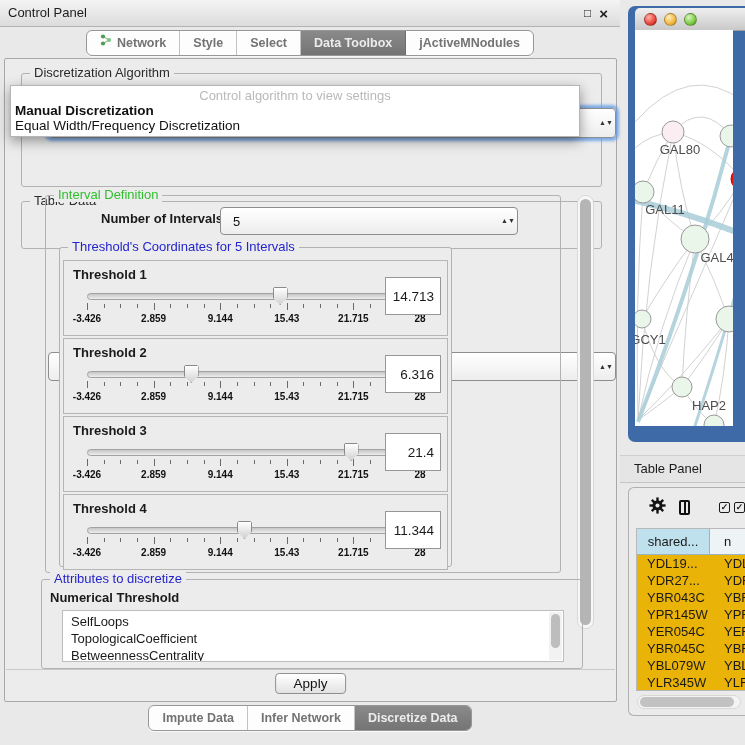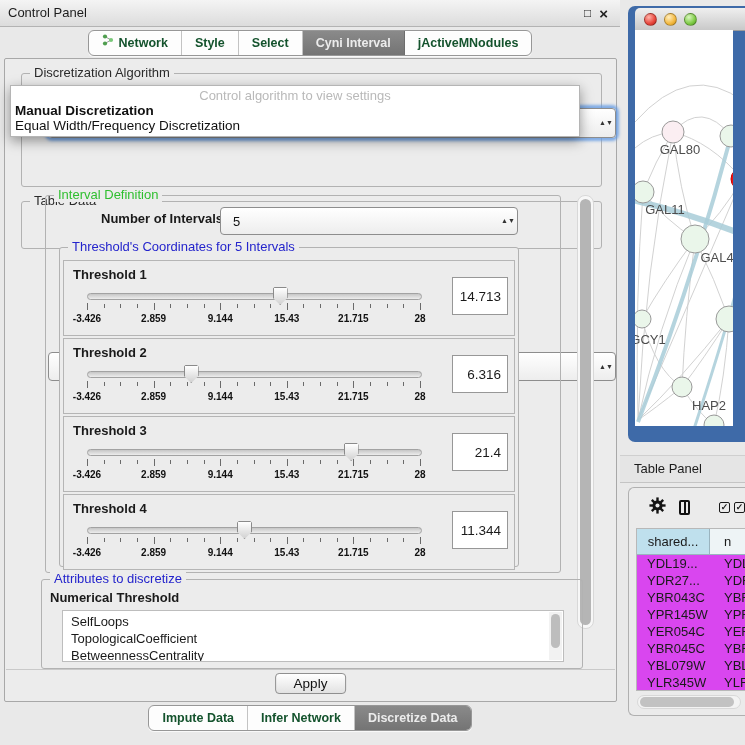--- a/index.html
+++ b/index.html
@@ -15,21 +15,21 @@
   .cp-winctl{position:absolute;right:12px;top:0;height:26px;display:flex;align-items:center;gap:8px;}
   .cp-winctl span{font-weight:bold;color:#222;cursor:default;}
   .ctl-min{font-size:12px;}
   .ctl-close{font-size:15px;}
 
   .tabbar{position:absolute;left:0;width:620px;display:flex;justify-content:center;}
   .tabbar.top{top:30px;}
   .tabbar.bottom{top:705px;}
   .tabgroup{display:flex;border:1px solid #979797;border-radius:6px;overflow:hidden;background:#fdfdfd;height:24px;
     box-shadow:0 1px 1px rgba(255,255,255,.8), inset 0 1px 0 #fff;}
-  .tab{padding:0 13px;line-height:24px;font-size:12.5px;font-weight:bold;color:#14532d;
+  .tab{padding:0 13px;line-height:24px;font-size:12.5px;font-weight:bold;color:#737373;
     border-right:1px solid #c3c3c3;display:flex;align-items:center;gap:5px;white-space:nowrap;cursor:default;}
   .tab:last-child{border-right:none;}
   .tab.selected{background:linear-gradient(#8a8a8a,#747474);color:#ececec;border-right-color:#6d6d6d;}
 
   .outer-panel{position:absolute;left:4px;top:58px;width:611px;height:642px;
     background:#ececec;border:1px solid #a8a8a8;border-radius:2px;}
 
   .group{position:absolute;border:1px solid #b2b2b2;border-radius:3px;}
   .group-legend{position:absolute;top:-9px;left:8px;background:#ececec;padding:0 4px;line-height:15px;white-space:nowrap;}
   .legend-green{color:#2fbf2f;}
@@ -50,21 +50,21 @@
   .popup-item{padding-left:4px;height:15px;line-height:15px;font-size:13.5px;color:#111;white-space:nowrap;}
   .popup-item.hl{font-weight:bold;}
 
   .tabledata-group{left:16px;top:142px;width:579px;height:46px;}
   .tabledata-combo{left:26px;top:150px;width:566px;height:27px;}
 
   .interval-group{left:40px;top:136px;width:514px;height:376px;}
   .noi-label{position:absolute;left:76px;top:152px;font-weight:bold;margin-left:20px;}
   .noi-combo{left:215px;top:148px;width:296px;height:26px;}
 
-  .thresholds-group{left:54px;top:188px;width:460px;height:320px;background:#ececec;
+  .thresholds-group{left:54px;top:188px;width:393px;height:320px;background:#ececec;
     display:flex;flex-direction:column;padding:12px 3px 0 3px;box-sizing:border-box;gap:2px;}
   .threshold-panel{position:relative;height:74px;background:#ececec;border:1px solid #b5b5b5;flex:0 0 auto;}
   .threshold-label{position:absolute;left:9px;top:6px;font-weight:bold;}
   .slider{position:absolute;left:0;top:0;width:100%;height:100%;}
   .slider-track{position:absolute;left:23px;top:32px;width:333px;height:5px;border:1px solid #a2a2a2;border-radius:4px;
     background:linear-gradient(#c6c6c6,#ededed);}
   .slider-thumb{position:absolute;top:26px;width:13px;height:16px;
     background:linear-gradient(#ffffff,#d2d2d2);border:1px solid #8a8a8a;
     clip-path:polygon(50% 100%,0 60%,0 10%,12% 0,88% 0,100% 10%,100% 60%);}
   .slider-ticks{position:absolute;left:23px;top:42px;width:333px;height:8px;}
@@ -111,21 +111,21 @@
   .tp-bar span{position:absolute;left:14px;line-height:26px;color:#1c1c1c;}
 
   .tp-box{position:absolute;left:628px;top:487px;width:117px;height:229px;background:#ebebeb;
     border:1px solid #b0b0b0;border-right:none;border-radius:6px 0 0 6px;box-sizing:border-box;}
   .tp-toolbar{position:absolute;left:0;top:0;right:0;height:38px;display:flex;align-items:center;gap:13px;padding-left:20px;}
   .icon-split{width:17px;height:15px;border:2px solid #111;border-radius:2px;position:relative;box-sizing:border-box;}
   .icon-split::after{content:"";position:absolute;left:50%;top:0;bottom:0;width:2px;margin-left:-1px;background:#111;}
   .icon-check{width:11px;height:11px;border:1.5px solid #1a1a1a;border-radius:2px;box-sizing:border-box;
     font-size:9px;line-height:8px;text-align:center;font-weight:bold;color:#1a1a1a;}
   .tp-checks{display:flex;gap:4px;margin-left:16px;}
-  .tp-table{position:absolute;left:7px;top:40px;right:0;bottom:24px;background:#d946ef;
+  .tp-table{position:absolute;left:7px;top:40px;right:0;bottom:24px;background:#eab308;
     border:1px solid #b8b8b8;border-right:none;overflow:hidden;}
   .tp-header{display:flex;height:25px;border-bottom:1px solid #9ab4bf;}
   .tp-header .hc{box-sizing:border-box;height:25px;line-height:25px;text-align:center;overflow:hidden;white-space:nowrap;}
   .tp-header .hc1{width:73px;background:#bfe0ed;border-right:1px solid #9ab4bf;}
   .tp-header .hc2{flex:1;background:#eef4f6;padding-left:14px;text-align:left;}
   .tp-row{display:flex;height:17px;line-height:17px;white-space:nowrap;}
   .tp-row .c1{width:73px;padding-left:10px;box-sizing:border-box;overflow:hidden;}
   .tp-row .c2{flex:1;padding-left:14px;overflow:hidden;}
   .h-scrollbar{position:absolute;left:8px;right:4px;bottom:6px;height:12px;background:#f3f3f3;
     border:1px solid #d8d8d8;border-radius:7px;}
@@ -153,21 +153,21 @@
           </svg></span>
         <span>Network</span>
       </div>
       <div class="tab">
         <span>Style</span>
       </div>
       <div class="tab">
         <span>Select</span>
       </div>
       <div class="tab selected">
-        <span>Cyni Interval</span>
+        <span>Data Toolbox</span>
       </div>
       <div class="tab">
         <span>jActiveMNodules</span>
       </div>
     </div>
 </div>
 
 <div class="outer-panel">
 
   <div class="group algo-group">

